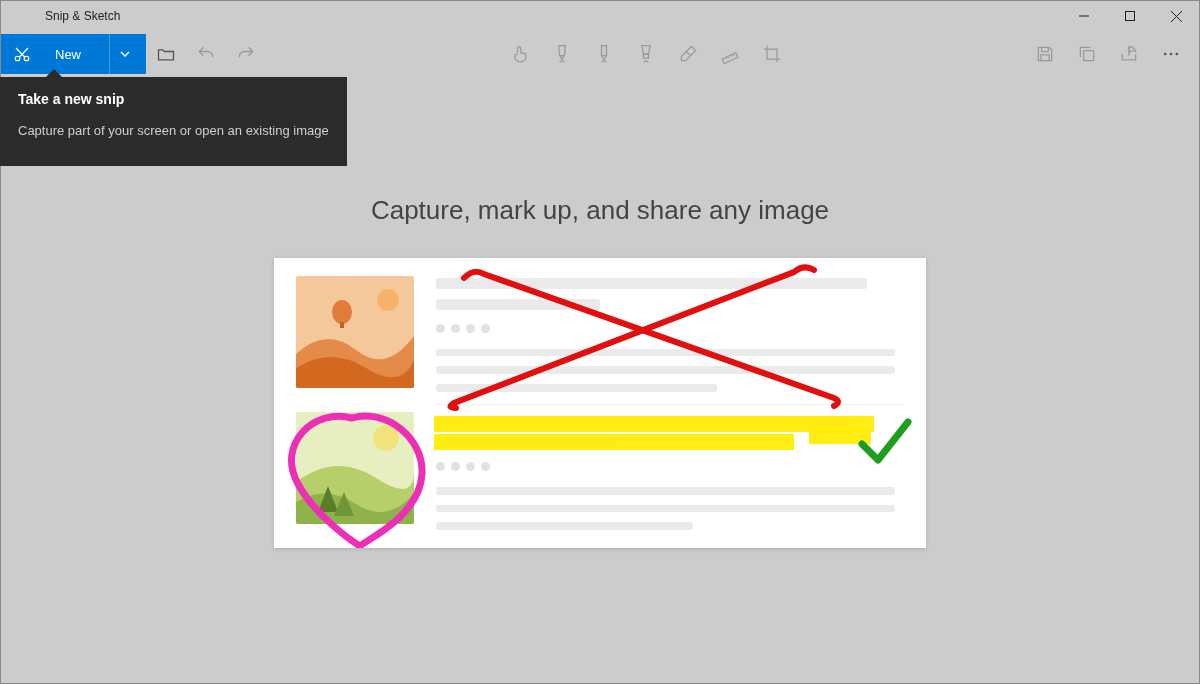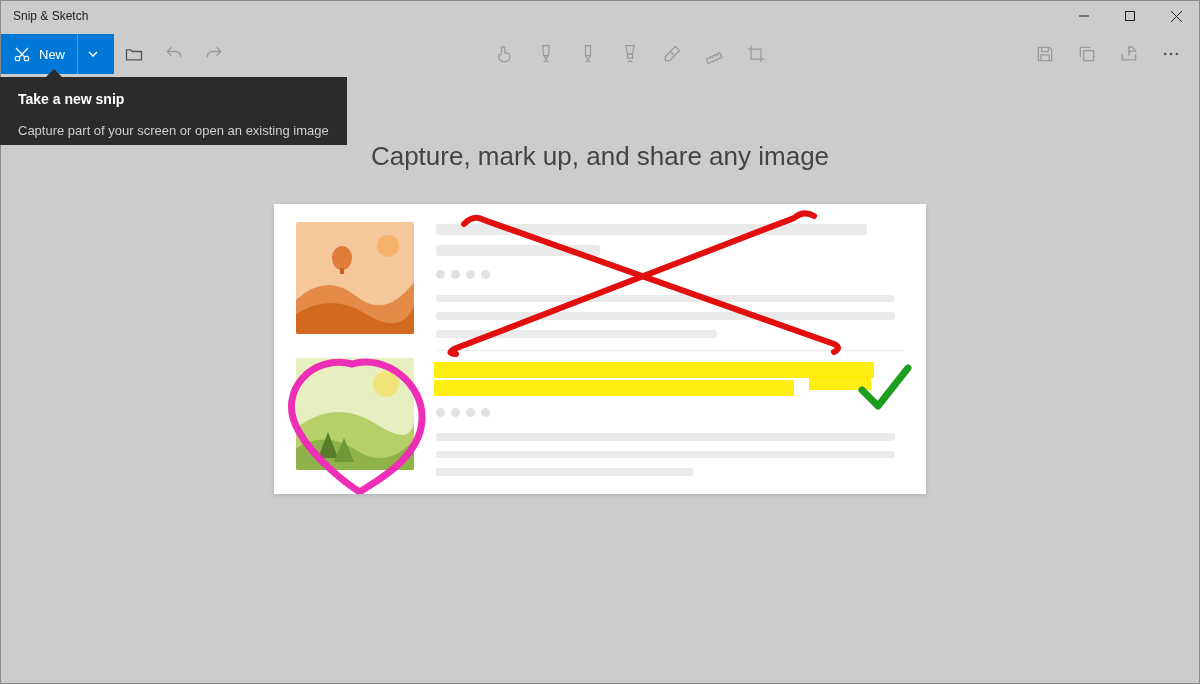--- a/index.html
+++ b/index.html
@@ -1,40 +1,40 @@
 <!DOCTYPE html>
 <html><head>
 <meta charset="utf-8">
 <style>
   * { box-sizing: border-box; margin: 0; padding: 0; }
   html, body { width: 1200px; height: 684px; font-family: "Segoe UI", Arial, sans-serif; overflow: hidden; }
   body { background: #cccccc; display: flex; flex-direction: column; border: 1px solid #8a8a8a; }
   
-  .titlebar { height: 30px; background: #cccccc; display: flex; align-items: center; justify-content: space-between; padding-left: 12px; }
+  .titlebar { height: 30px; background: #cccccc; display: flex; align-items: center; justify-content: space-between; padding-left: 12px; margin-left: 32px; }
   .titlebar .title { font-size: 12px; color: #222; }
   .titlebar .controls { display: flex; height: 100%; }
   .titlebar .controls .ctl { width: 46px; height: 30px; display: flex; align-items: center; justify-content: center; color: #222; }
   .titlebar .controls .ctl svg { stroke: #222; }
   
   .toolbar { height: 46px; background: #cccccc; display: flex; align-items: center; position: relative; }
   .tbtn { width: 40px; height: 40px; display: flex; align-items: center; justify-content: center; color: #555; }
   .tbtn.disabled { color: #9a9a9a; }
-  .new-button { background: #0078d7; color: #fff; height: 40px; display: flex; align-items: center; padding: 0 6px 0 12px; gap: 8px; }
+  .new-button { background: #0078d7; color: #fff; height: 40px; display: flex; align-items: center; padding: 0 6px 0 12px; gap: 24px; }
   .new-button .lbl { font-size: 13px; }
   .new-button .chev { padding: 0 10px; height: 40px; display:flex; align-items:center; border-left: 1px solid rgba(255,255,255,0.25); margin-left:4px;}
   .spacer { flex: 1; }
   .tool-group { display: flex; gap: 2px; }
   
-  .tooltip { position: absolute; top: 77px; left: 0; background: #2b2b2b; color: #fff; padding: 14px 18px 7px 18px; max-width: 420px; }
+  .tooltip { position: absolute; top: 77px; left: 0; background: #2b2b2b; color: #fff; padding: 14px 18px 28px 18px; max-width: 420px; }
   .tooltip::before { content: ""; position: absolute; top: -8px; left: 46px; border-left: 8px solid transparent; border-right: 8px solid transparent; border-bottom: 8px solid #2b2b2b; }
   .tooltip .tt-title { font-size: 14px; font-weight: 600; margin-bottom: 4px; }
   .tooltip .tt-sub { font-size: 13px; color: #cfcfcf; margin-top: 16px; }
   
   .content { flex: 1; display: flex; flex-direction: column; align-items: center; justify-content: flex-start; }
-  .headline { margin-top: 64px; font-size: 26px; font-weight: 400; color: #444; }
+  .headline { margin-top: 118px; font-size: 26px; font-weight: 400; color: #444; }
   .hero { margin-top: 32px; width: 652px; height: 290px; background: #fff; box-shadow: 0 1px 4px rgba(0,0,0,0.15); position: relative; padding: 18px 22px; display:flex; gap:22px; }
   .hero .thumbs { width: 118px; display:flex; flex-direction:column; gap:24px; }
   .thumb { width: 118px; height: 112px; border-radius: 2px; position: relative; overflow:hidden;}
   .lines { flex:1; display:flex; flex-direction:column; gap:10px; padding-top:2px;}
   .bar { height: 10px; background:#eaeaea; border-radius:3px;}
   .bar.thick{height:14px;}
   .dots { display:flex; gap:6px; margin:4px 0 6px 0;}
   .dot{width:9px;height:9px;border-radius:50%;background:#e2e2e2;}
   .sep{height:1px;background:#eee;margin:2px 0;}
   

